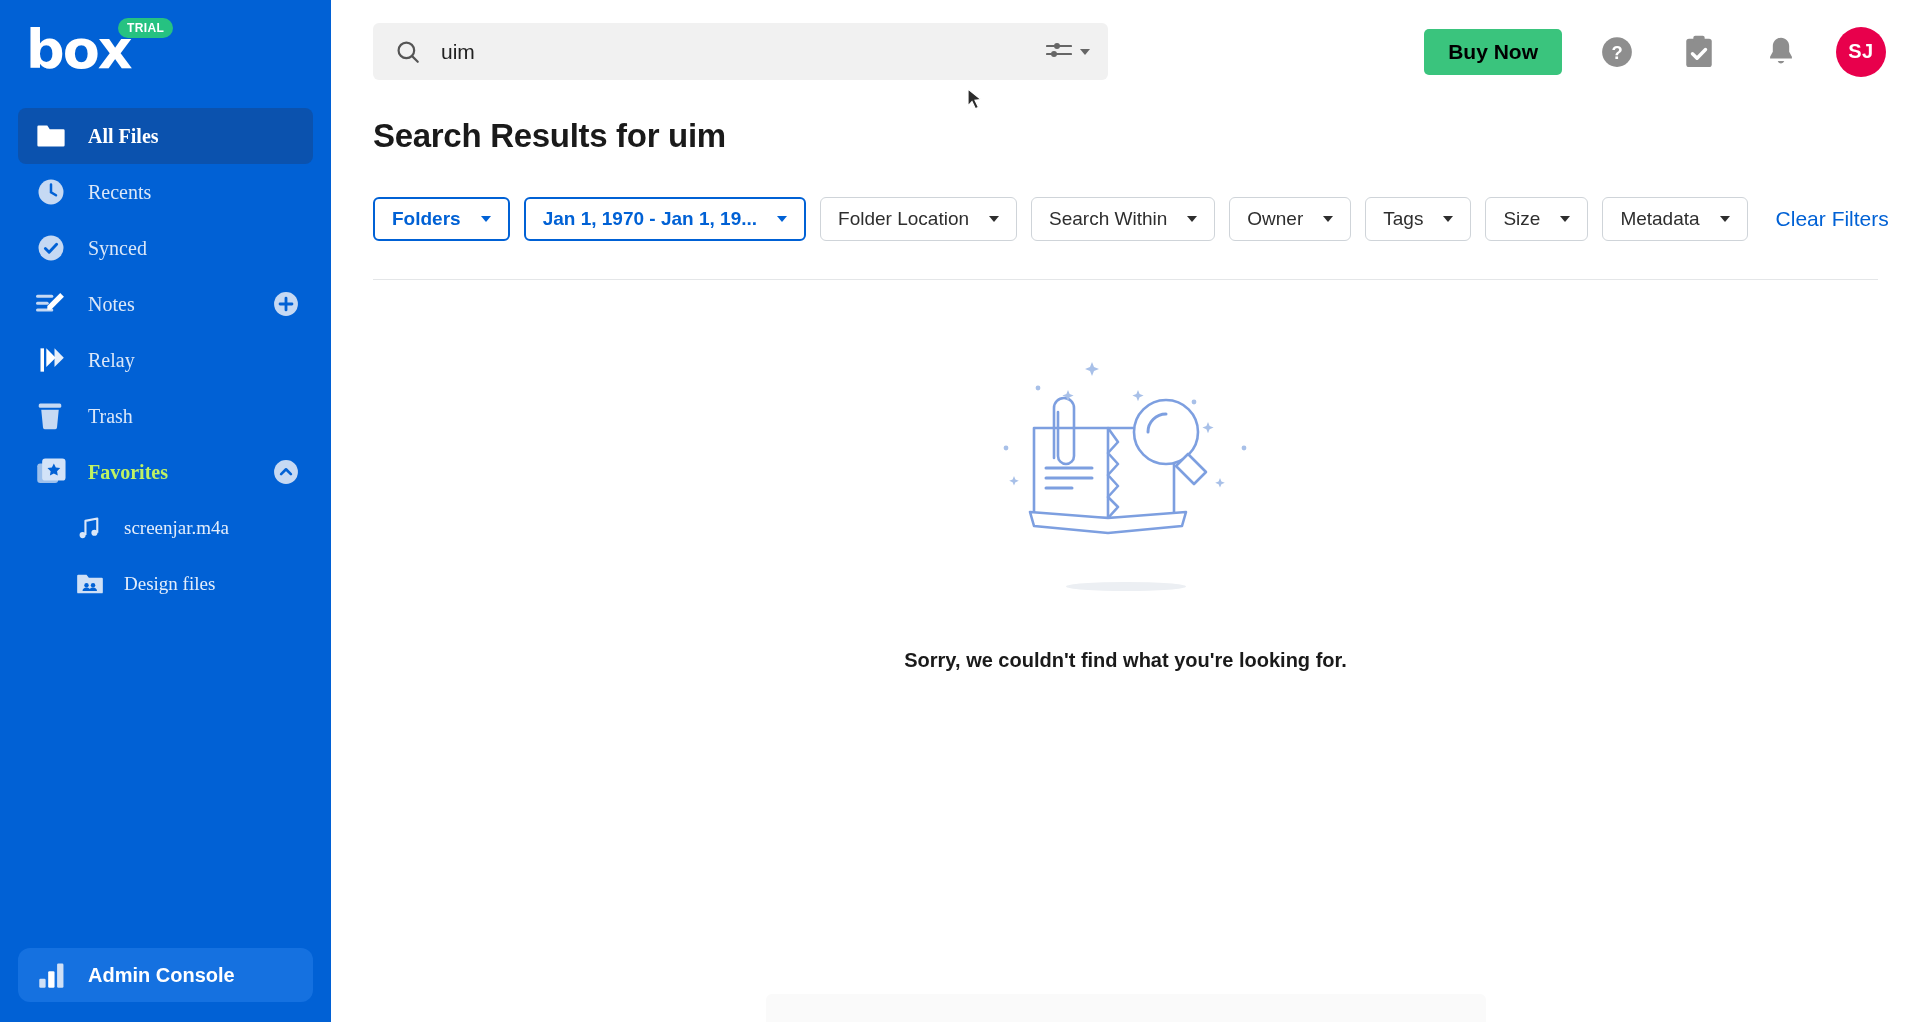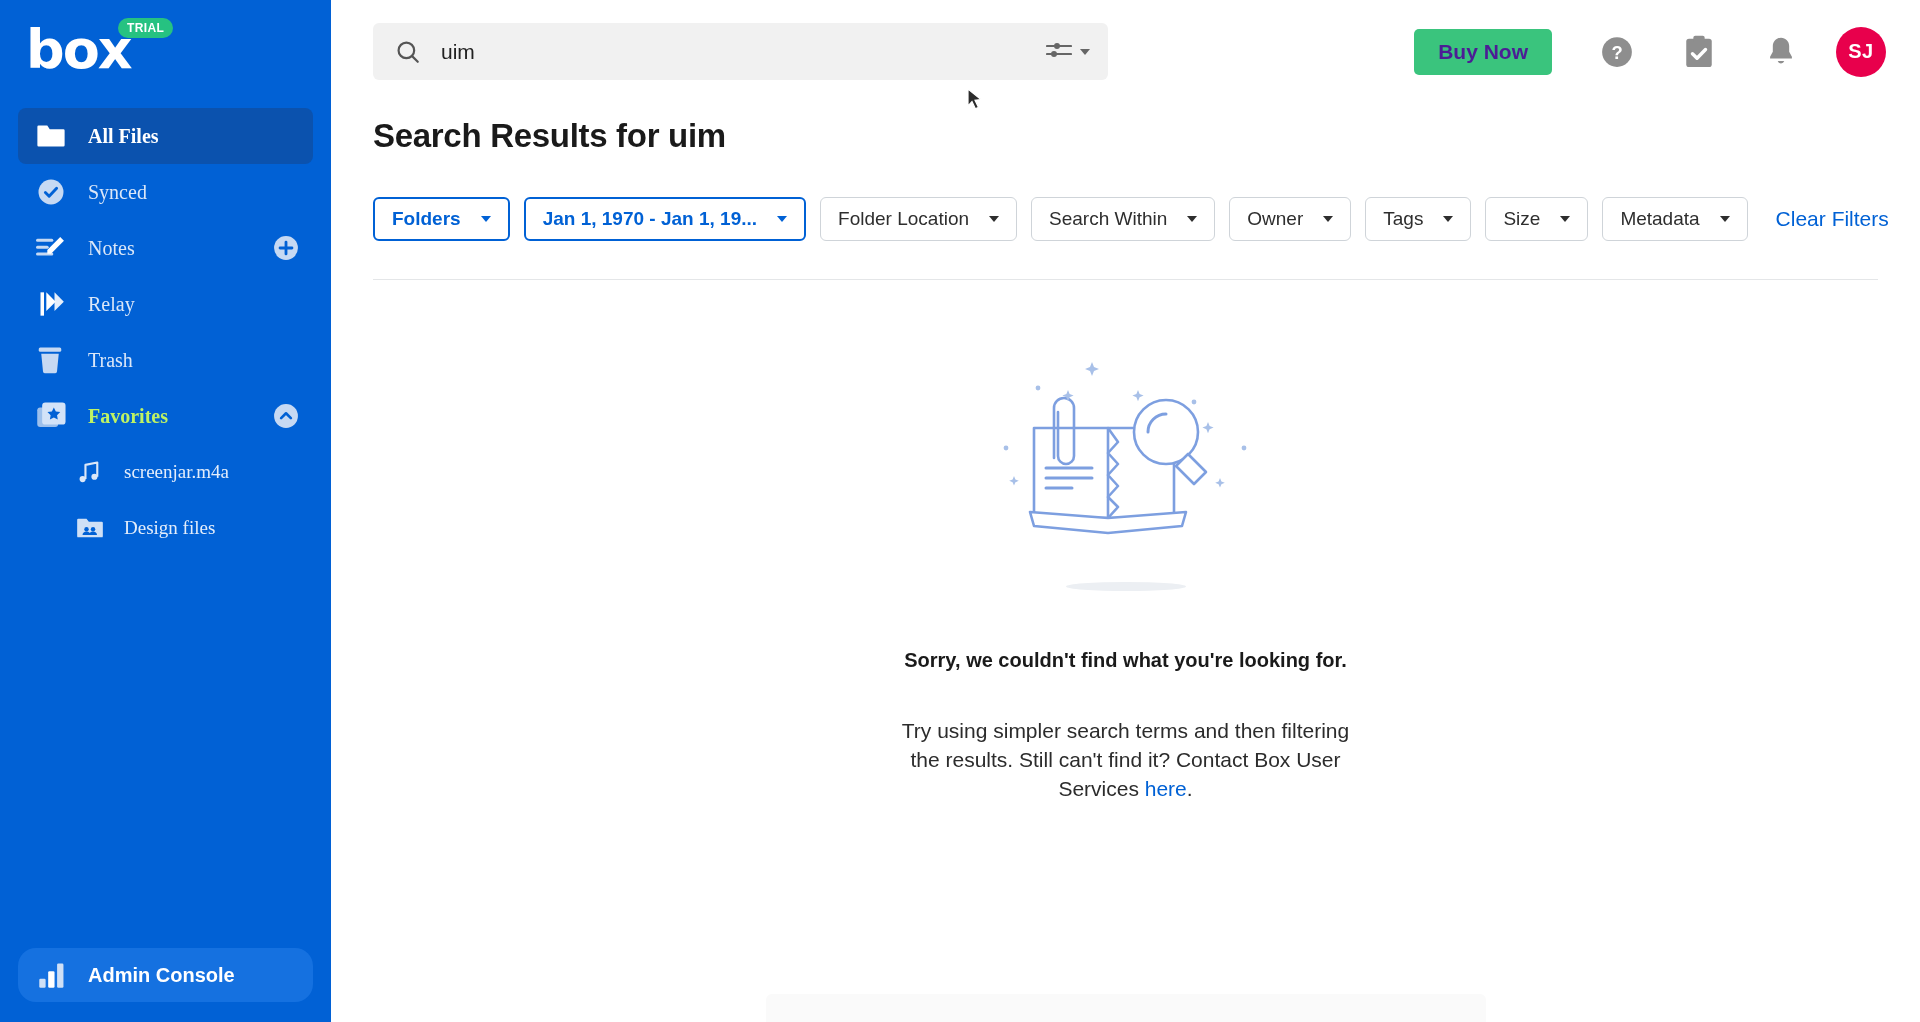--- a/index.html
+++ b/index.html
@@ -106,21 +106,21 @@
 
   .admin-wrap {
     position: absolute;
     left: 0; bottom: 0;
     width: 331px;
     padding: 0 18px 20px 18px;
   }
   .admin-btn {
     display: flex; align-items: center;
     height: 54px;
-    border-radius: 18px;
+    border-radius: 12px;
     background: #1571e0;
     padding-left: 20px;
     color: #ffffff;
     font-size: 20px; font-weight: 600;
     cursor: pointer;
   }
   .admin-btn .ico { width: 34px; margin-right: 16px; flex:0 0 34px; display:flex; align-items:center;}
 
   
   .main {
@@ -156,30 +156,30 @@
     cursor: pointer;
     padding-left: 10px;
   }
 
   .top-right {
     margin-left: auto;
     display: flex; align-items: center; gap: 0;
   }
   .buy-now {
     background: #3ac47d;
-    color: #4c1d95;
+    color: #000000;
     border: none;
     font-size: 21px;
     font-weight: 600;
     height: 46px;
     padding: 0 24px;
     border-radius: 5px;
     cursor: pointer;
     font-family: "Liberation Sans", sans-serif;
-    margin-right: 38px;
+    margin-right: 28px;
   }
   .icon-btn {
     width: 54px; height: 54px;
     display: flex; align-items: center; justify-content: center;
     cursor: pointer;
     margin-right: 28px;
   }
   .avatar {
     width: 50px; height: 50px;
     border-radius: 50%;
@@ -305,20 +305,29 @@
 
       <div class="nav-item active">
         <span class="ico">
           <svg width="30" height="26" viewBox="0 0 24 21">
               <path fill="#ffffff" d="M2 2h7l2 3h11a1 1 0 0 1 1 1v12a1 1 0 0 1-1 1H2a1 1 0 0 1-1-1V3a1 1 0 0 1 1-1z"></path>
             </svg>
         </span>
         <span class="label">All Files</span>
       </div>
 
+      <div class="nav-item">
+        <span class="ico">
+          <svg width="30" height="30" viewBox="0 0 24 24">
+              <circle cx="12" cy="12" r="10" fill="#c6d9f3"></circle>
+              <path d="M12 6v6.2l4 2.4" stroke="#0161d5" stroke-width="2" fill="none" stroke-linecap="round"></path>
+            </svg>
+        </span>
+        <span class="label">Recents</span>
+      </div>
 
       <div class="nav-item">
         <span class="ico">
           <svg width="30" height="30" viewBox="0 0 24 24">
               <circle cx="12" cy="12" r="10" fill="#c6d9f3"></circle>
               <path d="M7.5 12.4l3 3 6-6.4" stroke="#0161d5" stroke-width="2.3" fill="none" stroke-linecap="round" stroke-linejoin="round"></path>
             </svg>
         </span>
         <span class="label">Synced</span>
       </div>
@@ -543,23 +552,20 @@
               <circle cx="198" cy="52" r="2.4"></circle>
             <circle cx="10" cy="98" r="2.4"></circle>
               <circle cx="248" cy="98" r="2.4"></circle>
           </g>
         </svg>
       </span>
       <div class="illus-shadow"></div>
 
       <div class="empty-title">Sorry, we couldn't find what you're looking for.</div>
 
-      <div class="empty-sub">
-        <span>Try using simpler search terms and then filtering the results. Still can't find it? Contact Box User Services </span><a href="#">here</a><span>.</span>
-      </div>
     </div>
 
     <div class="bottom-sheet"></div>
 
     <span class="cursor">
       <svg width="18" height="24" viewBox="0 0 18 24">
           <path d="M1 1l13 10.5-6 .8 3.4 7-3 1.4-3.4-7.2L1 18z" fill="#2b2b2b" stroke="#fff" stroke-width="1.2"></path>
         </svg>
     </span>
 

